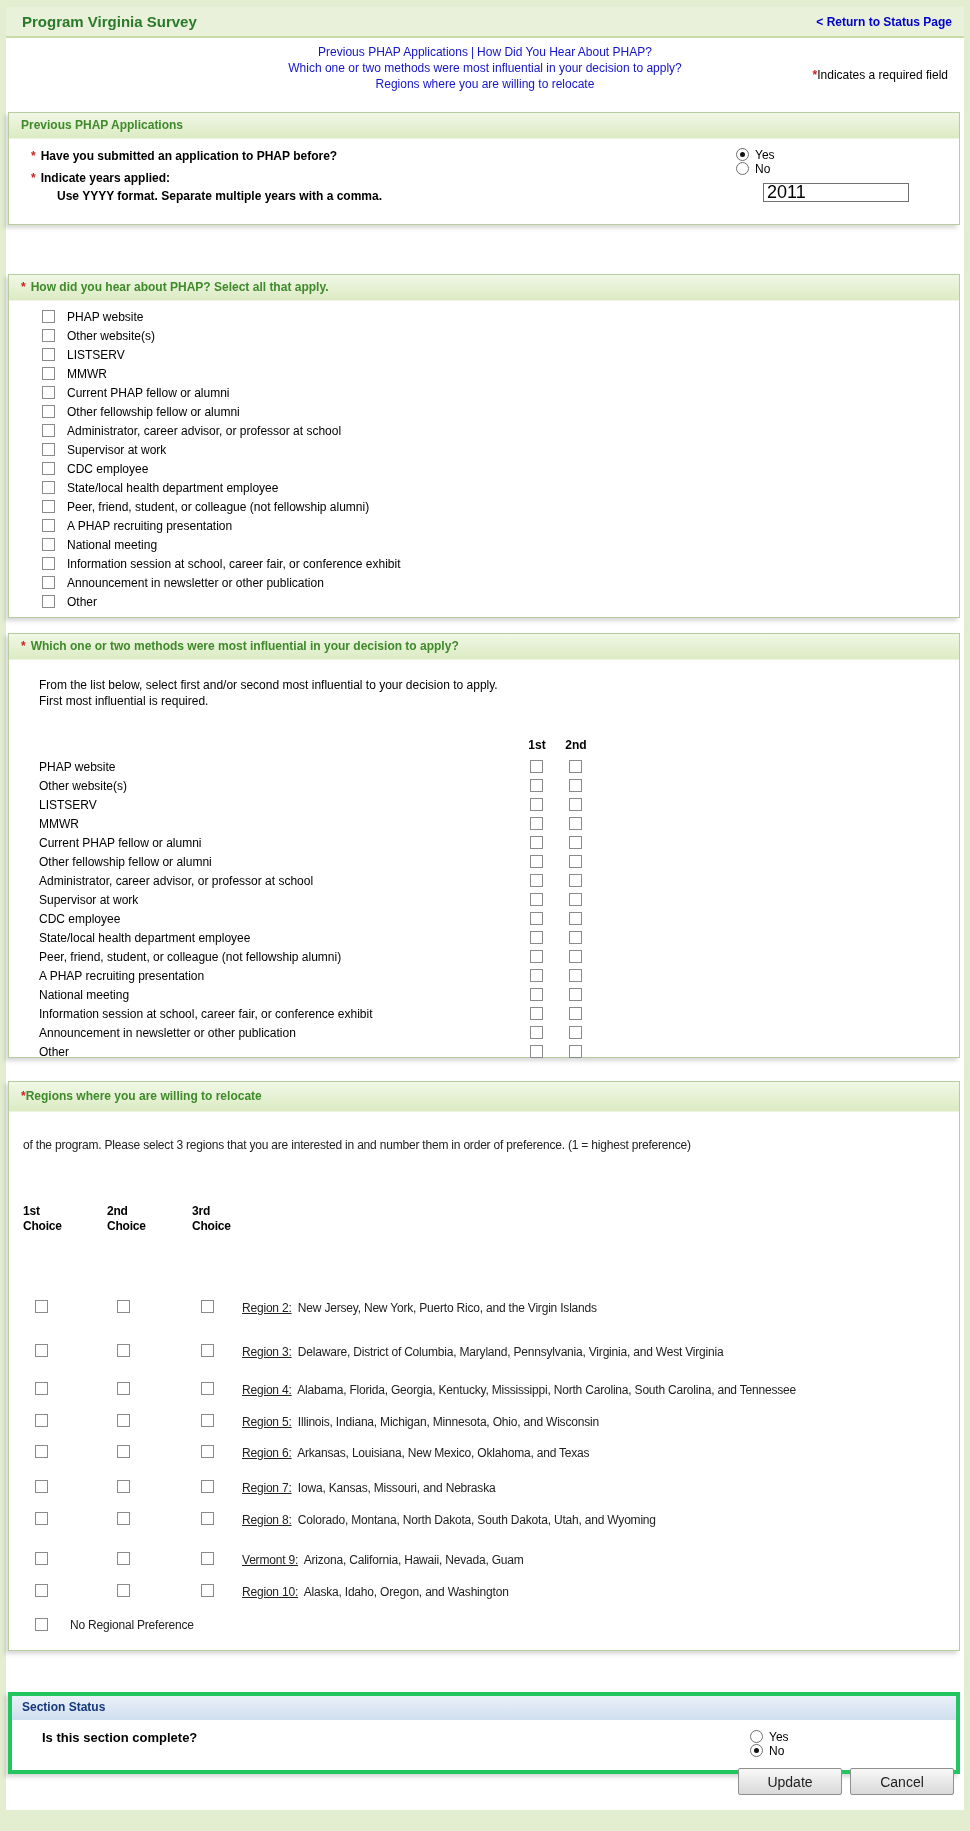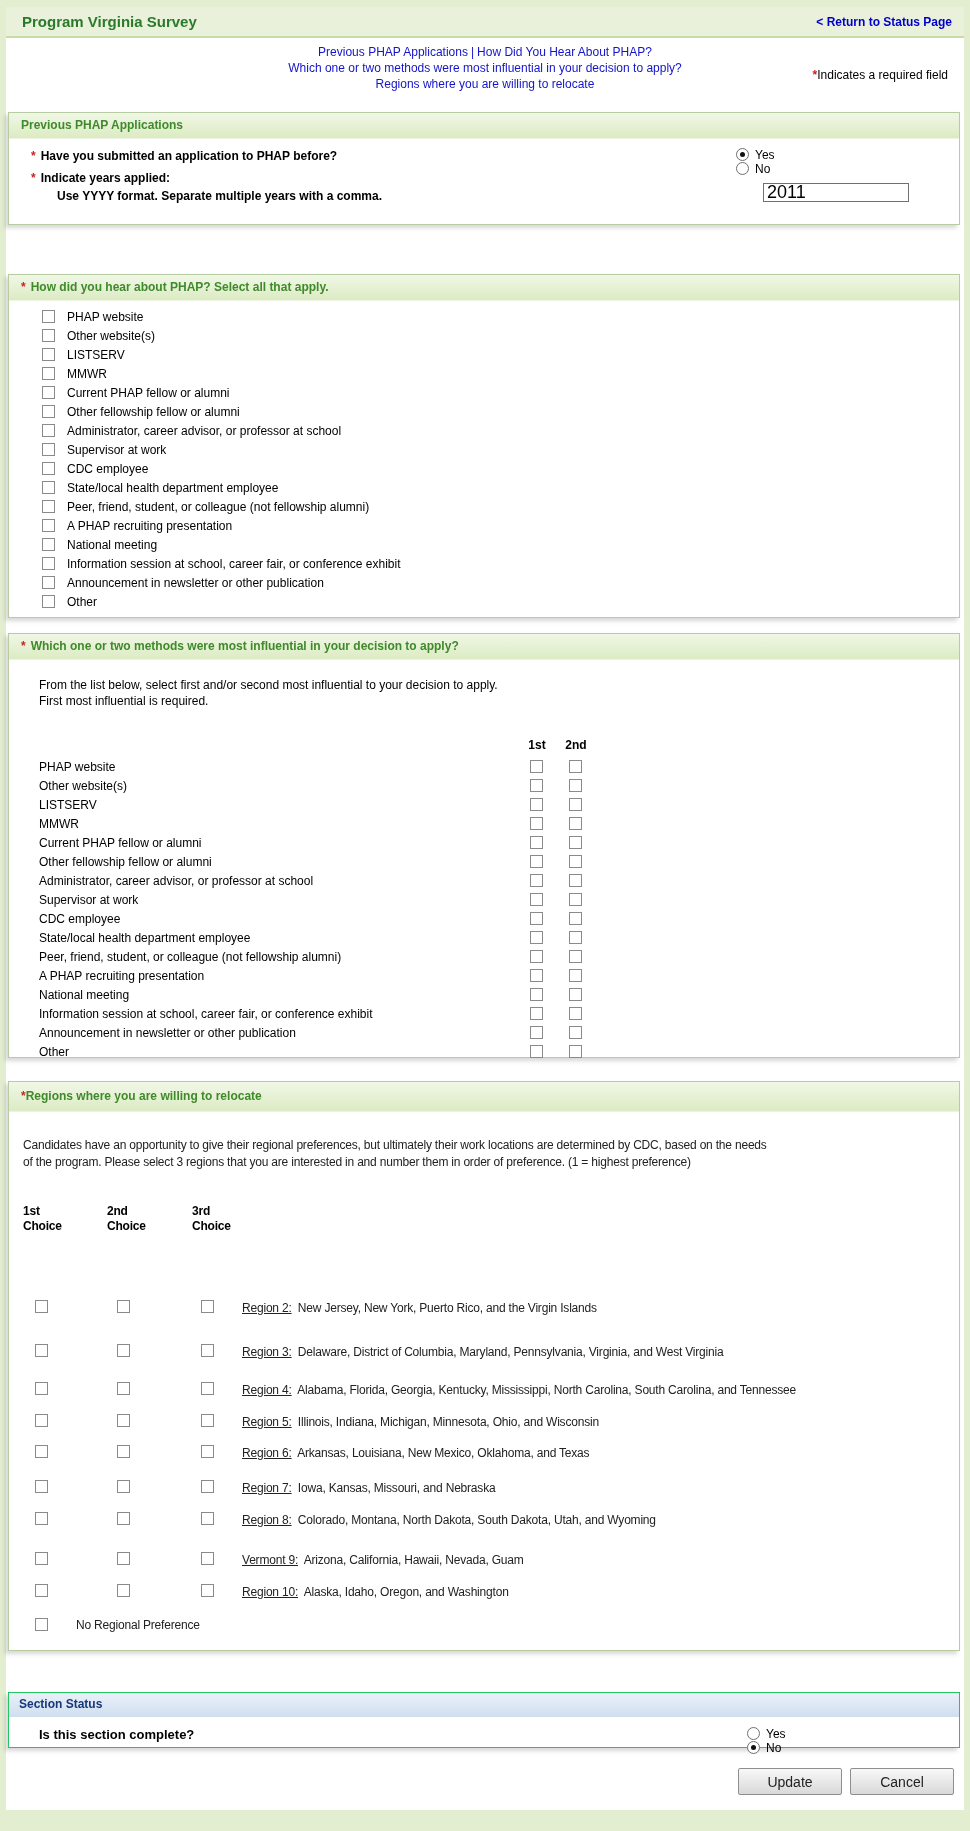--- a/index.html
+++ b/index.html
@@ -94,26 +94,26 @@
   .choice-col.cc3 { left:183px; }
   .region-row { position:absolute; left:0; right:6px; height:18px; line-height:16px; }
   .region-row .chk { position:absolute; top:0; }
   .region-row .rc1 { left:26px; }
   .region-row .rc2 { left:108px; }
   .region-row .rc3 { left:192px; }
   .region-text { position:absolute; left:233px; top:0; white-space:nowrap; }
   .region-link { text-decoration:underline; color:#222; cursor:pointer; }
   .nopref-row { position:absolute; left:26px; height:18px; line-height:16px; }
   .nopref-row .chk { vertical-align:-2px; }
-  .nopref-label { margin-left:28px; }
+  .nopref-label { margin-left:22px; }
 
   
   #status {
-    position:absolute; left:8px; width:952px; top:1692px; height:56px;
-    border:1px solid #22c55e; background:#fff;
+    position:absolute; left:8px; width:952px; top:1692px; height:82px;
+    border:4px solid #22c55e; background:#fff;
     box-shadow:-3px 3px 4px rgba(100,100,100,.25);
   }
   .status-header {
     height:24px; line-height:23px; padding-left:10px;
     background:linear-gradient(#eaf1fa,#cfdeee);
     color:#16377a; font-weight:bold; font-size:12px;
   }
   .status-body { position:relative; height:40px; }
   .status-q { position:absolute; top:10px; left:30px; font-weight:bold; font-size:13px; }
   .status-radios { position:absolute; top:10px; left:738px; }
@@ -232,21 +232,20 @@
     </div>
   </div>
 </div>
 
 <div class="section" id="sec4">
   <div class="sec-header">
     <span class="req">*</span><span>Regions where you are willing to relocate</span>
   </div>
   <div class="sec-body">
     <div class="reg-desc">
-      <div>Candidates have an opportunity to give their regional preferences, but ultimately their work locations are determined by CDC, based on the needs</div>
       <div>of the program. Please select 3 regions that you are interested in and number them in order of preference. (1 = highest preference)</div>
     </div>
     <div class="choice-col cc1">
       <div>1st</div>
         <div>Choice</div>
     </div>
     <div class="choice-col cc2">
       <div>2nd</div>
         <div>Choice</div>
     </div>

